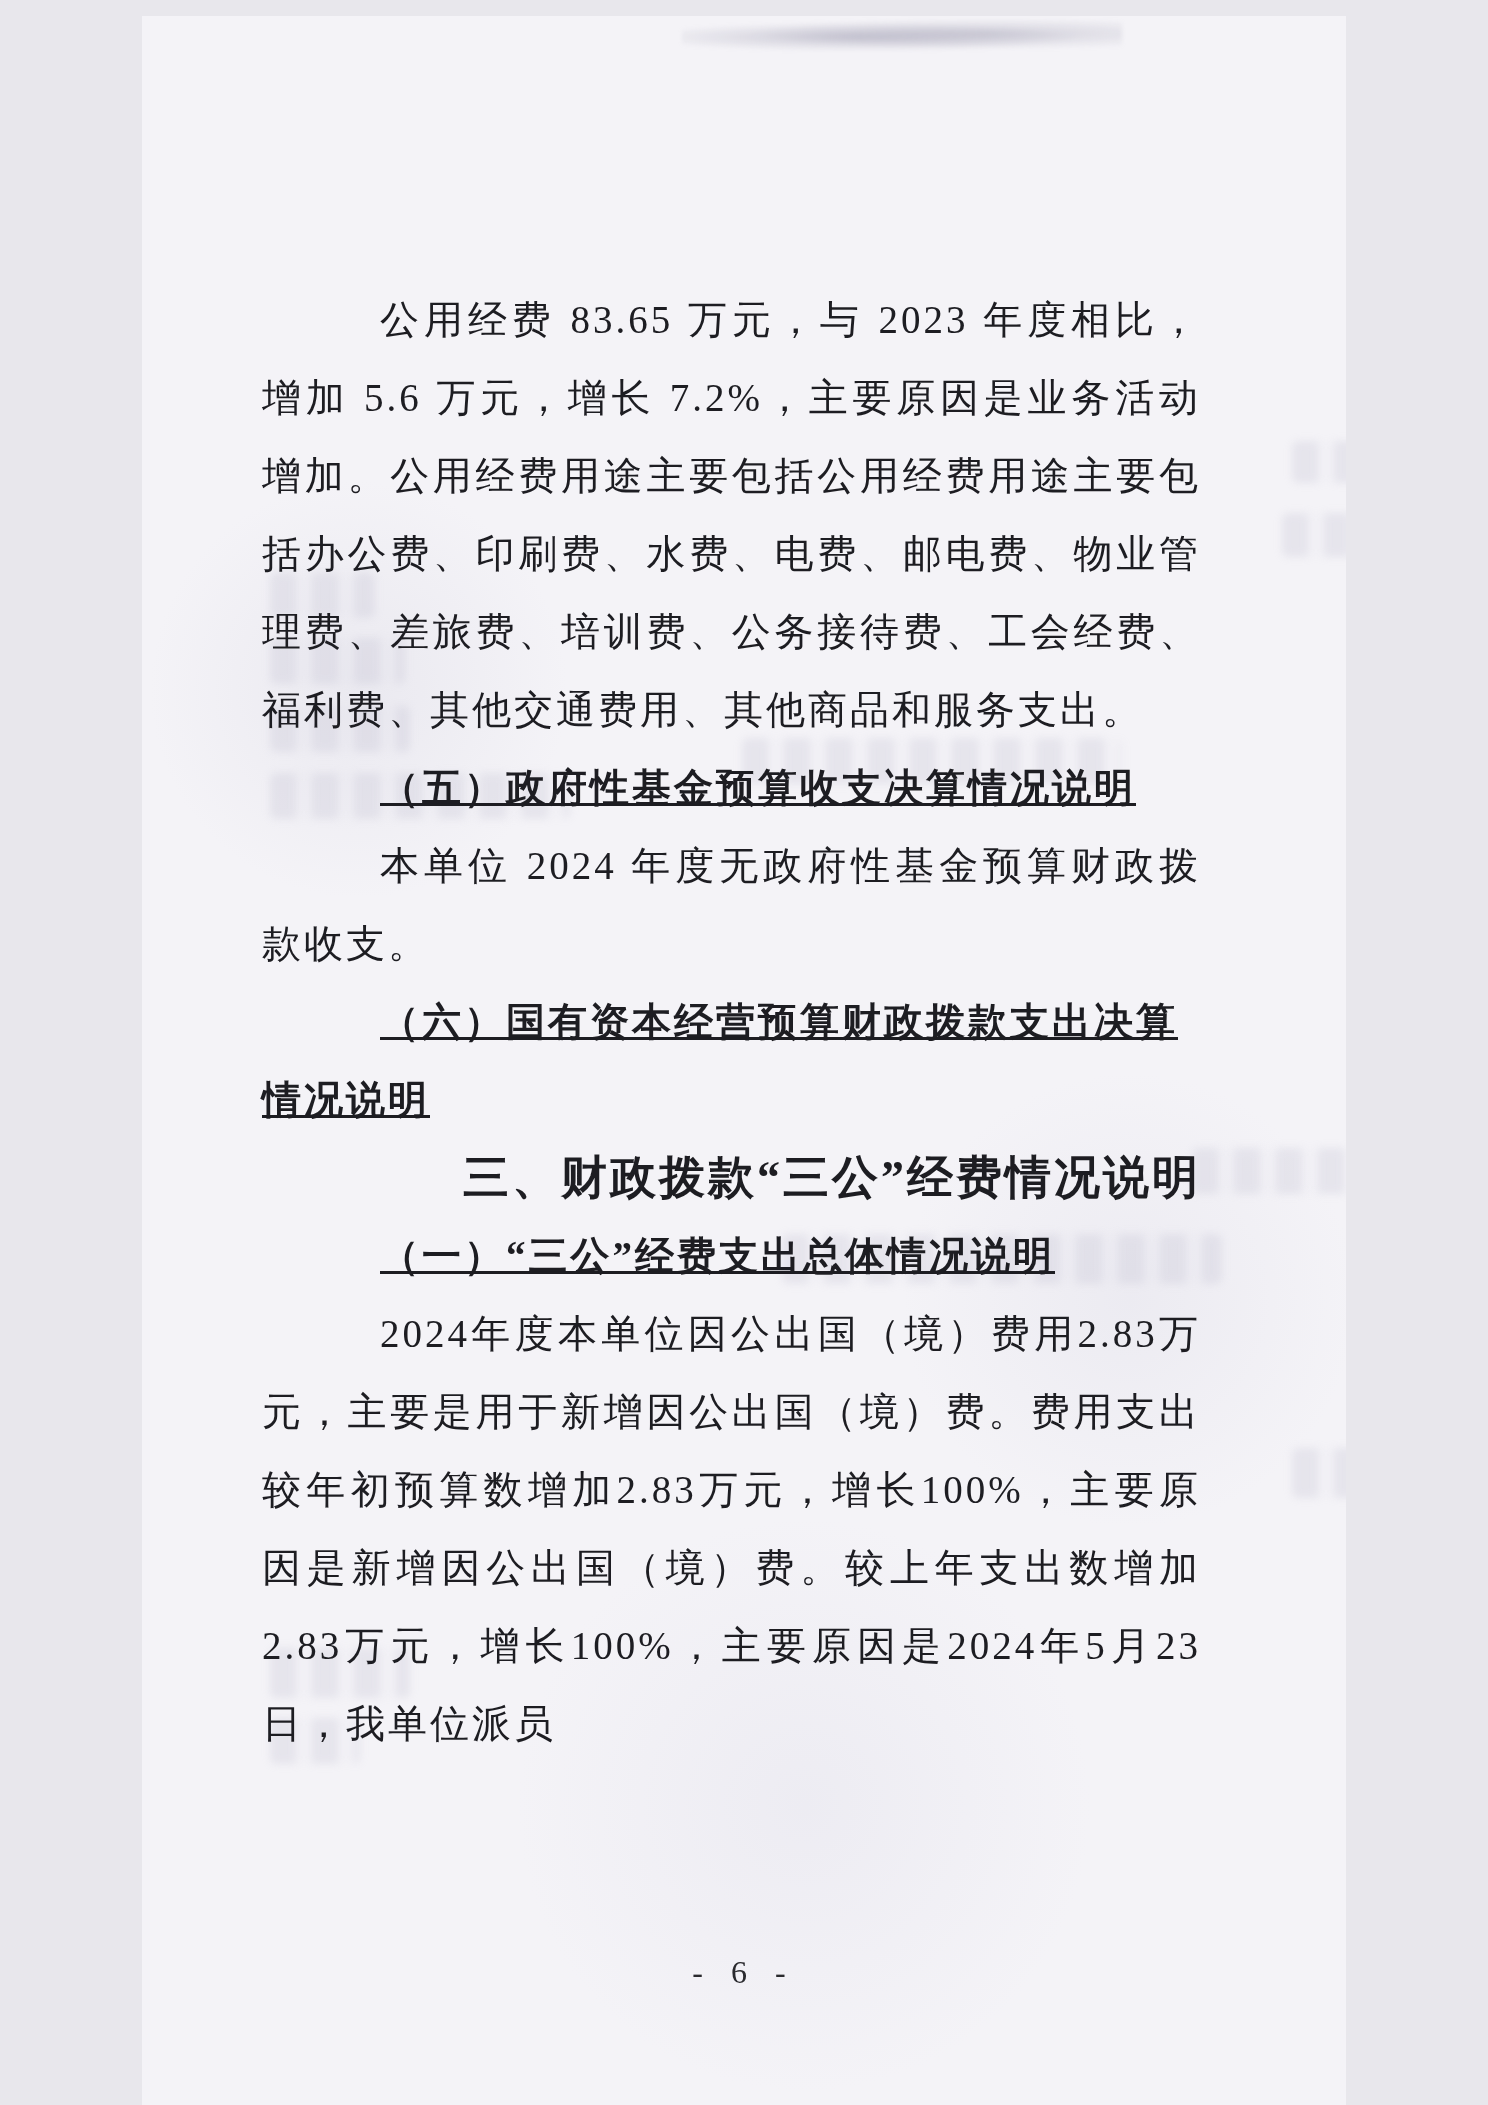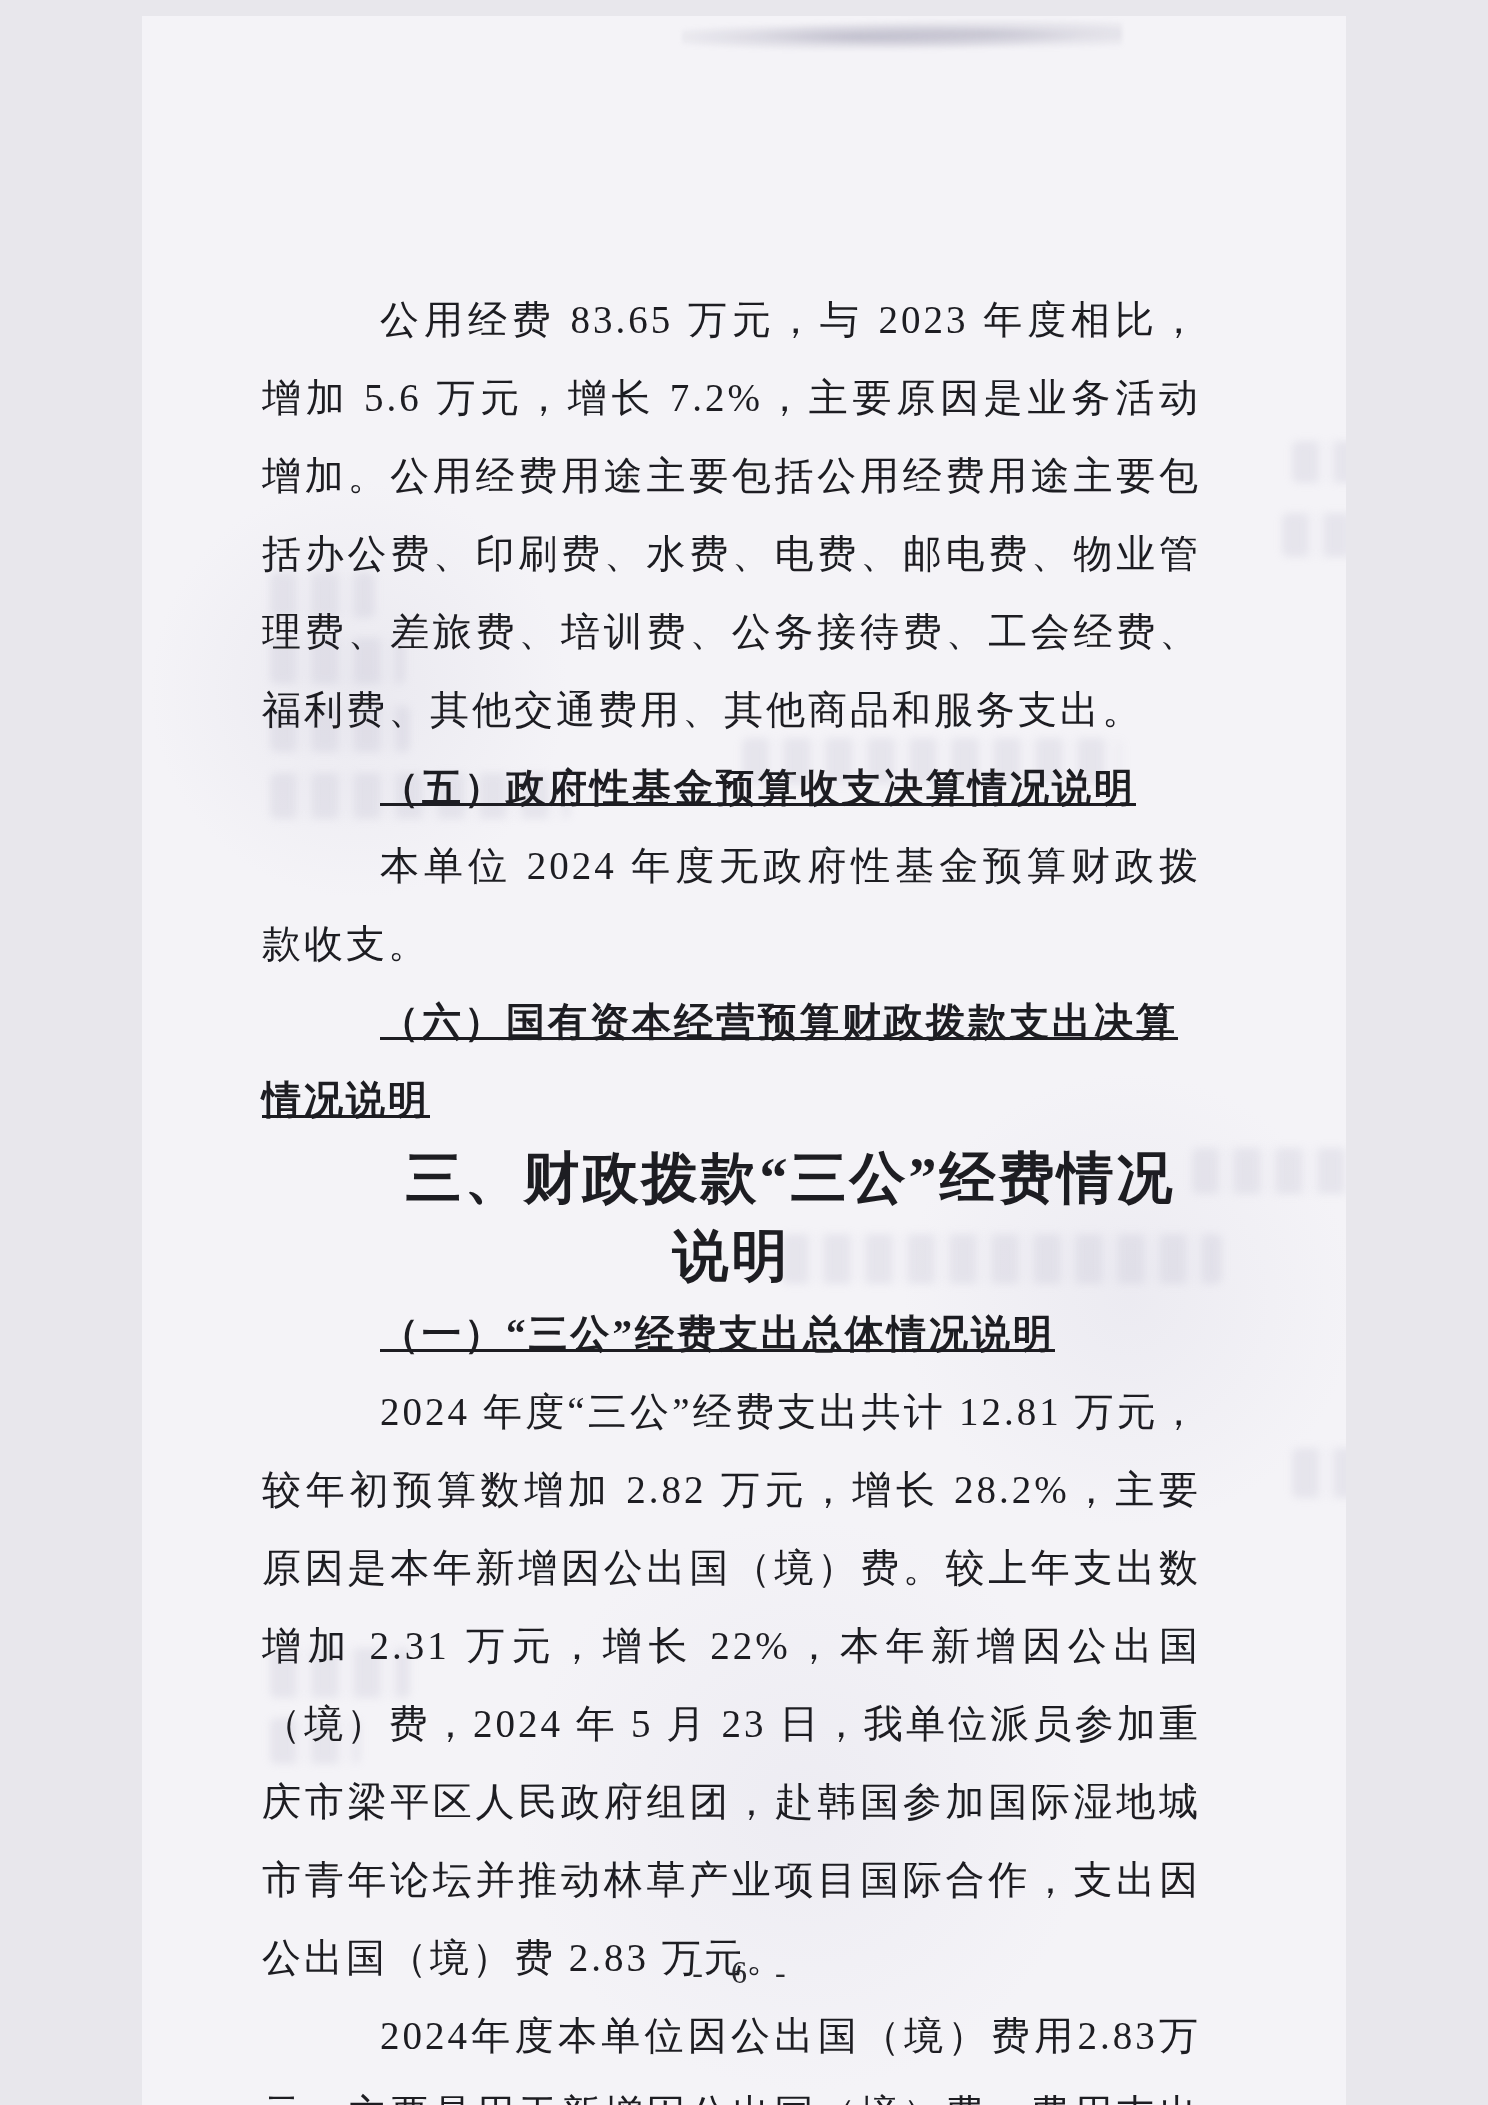--- a/index.html
+++ b/index.html
@@ -39,22 +39,22 @@
   .para {
     font-weight: 400;
   }
   .head {
     font-weight: 700;
     text-align: left;
     text-decoration: underline;
   }
   .head-major {
     font-weight: 700;
-    font-size: 56px;
-    text-align: center;
+    font-size: 46px;
+    text-align: right;
   }
   .footer-pagenum {
     position: absolute;
     left: 0;
     right: 0;
     top: 1938px;
     text-align: center;
     font-size: 32px;
     letter-spacing: 10px;
     color: #2a2a2e;
@@ -108,19 +108,18 @@
   <div class="ghost" style="left:128px;  top:1632px; width:140px; height:50px;"></div>
   <div class="ghost" style="left:128px;  top:1702px; width:90px;  height:46px;"></div>
 
   <main class="body-text">
     <p class="para">公用经费 83.65 万元，与 2023 年度相比，增加 5.6 万元，增长 7.2%，主要原因是业务活动增加。公用经费用途主要包括公用经费用途主要包括办公费、印刷费、水费、电费、邮电费、物业管理费、差旅费、培训费、公务接待费、工会经费、福利费、其他交通费用、其他商品和服务支出。</p>
     <p class="head">（五）政府性基金预算收支决算情况说明</p>
     <p class="para">本单位 2024 年度无政府性基金预算财政拨款收支。</p>
     <p class="head">（六）国有资本经营预算财政拨款支出决算情况说明</p>
     <p class="head-major">三、财政拨款“三公”经费情况说明</p>
     <p class="head">（一）“三公”经费支出总体情况说明</p>
-    <p class="para">2024 年度“三公”经费支出共计 12.81 万元，较年初预算数增加 2.82 万元，增长 28.2%，主要原因是本年新增因公出国（境）费。较上年支出数增加 2.31 万元，增长 22%，本年新增因公出国（境）费，2024 年 5 月 23 日，我单位派员参加重庆市梁平区人民政府组团，赴韩国参加国际湿地城市青年论坛并推动林草产业项目国际合作，支出因公出国（境）费 2.83 万元。</p>
     <p class="para">2024年度本单位因公出国（境）费用2.83万元，主要是用于新增因公出国（境）费。费用支出较年初预算数增加2.83万元，增长100%，主要原因是新增因公出国（境）费。较上年支出数增加2.83万元，增长100%，主要原因是2024年5月23日，我单位派员</p>
   </main>
 
   <div class="footer-pagenum">- 6 -</div>
 
 </div>
 
 </body></html>

